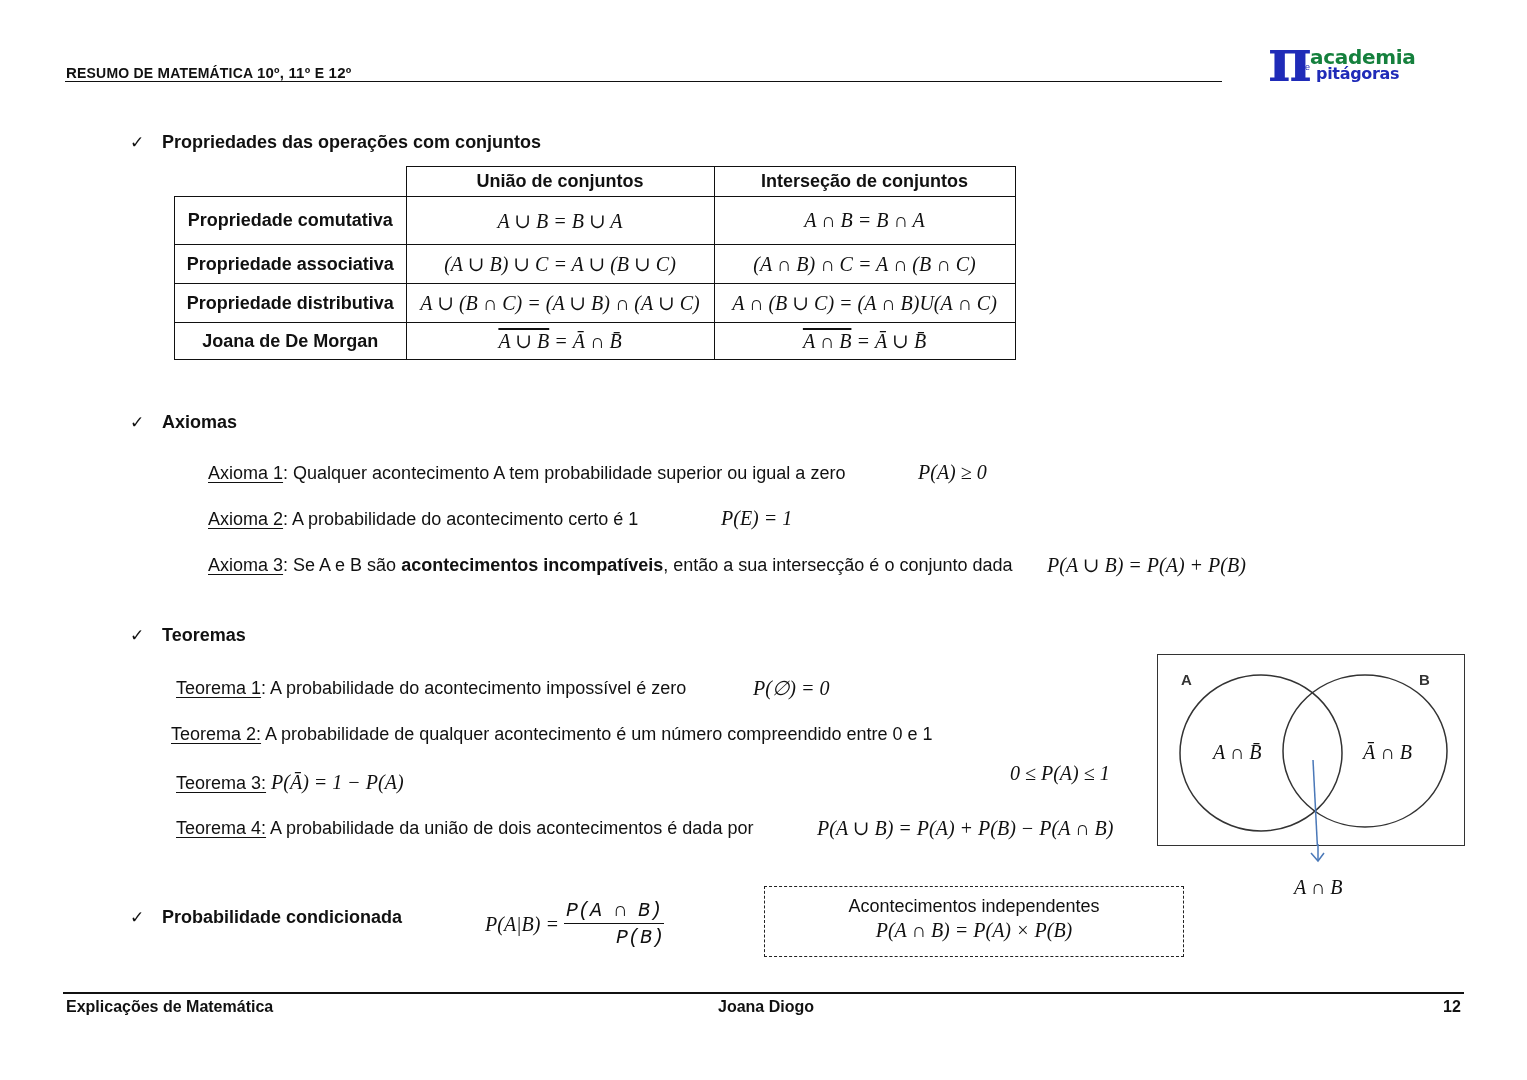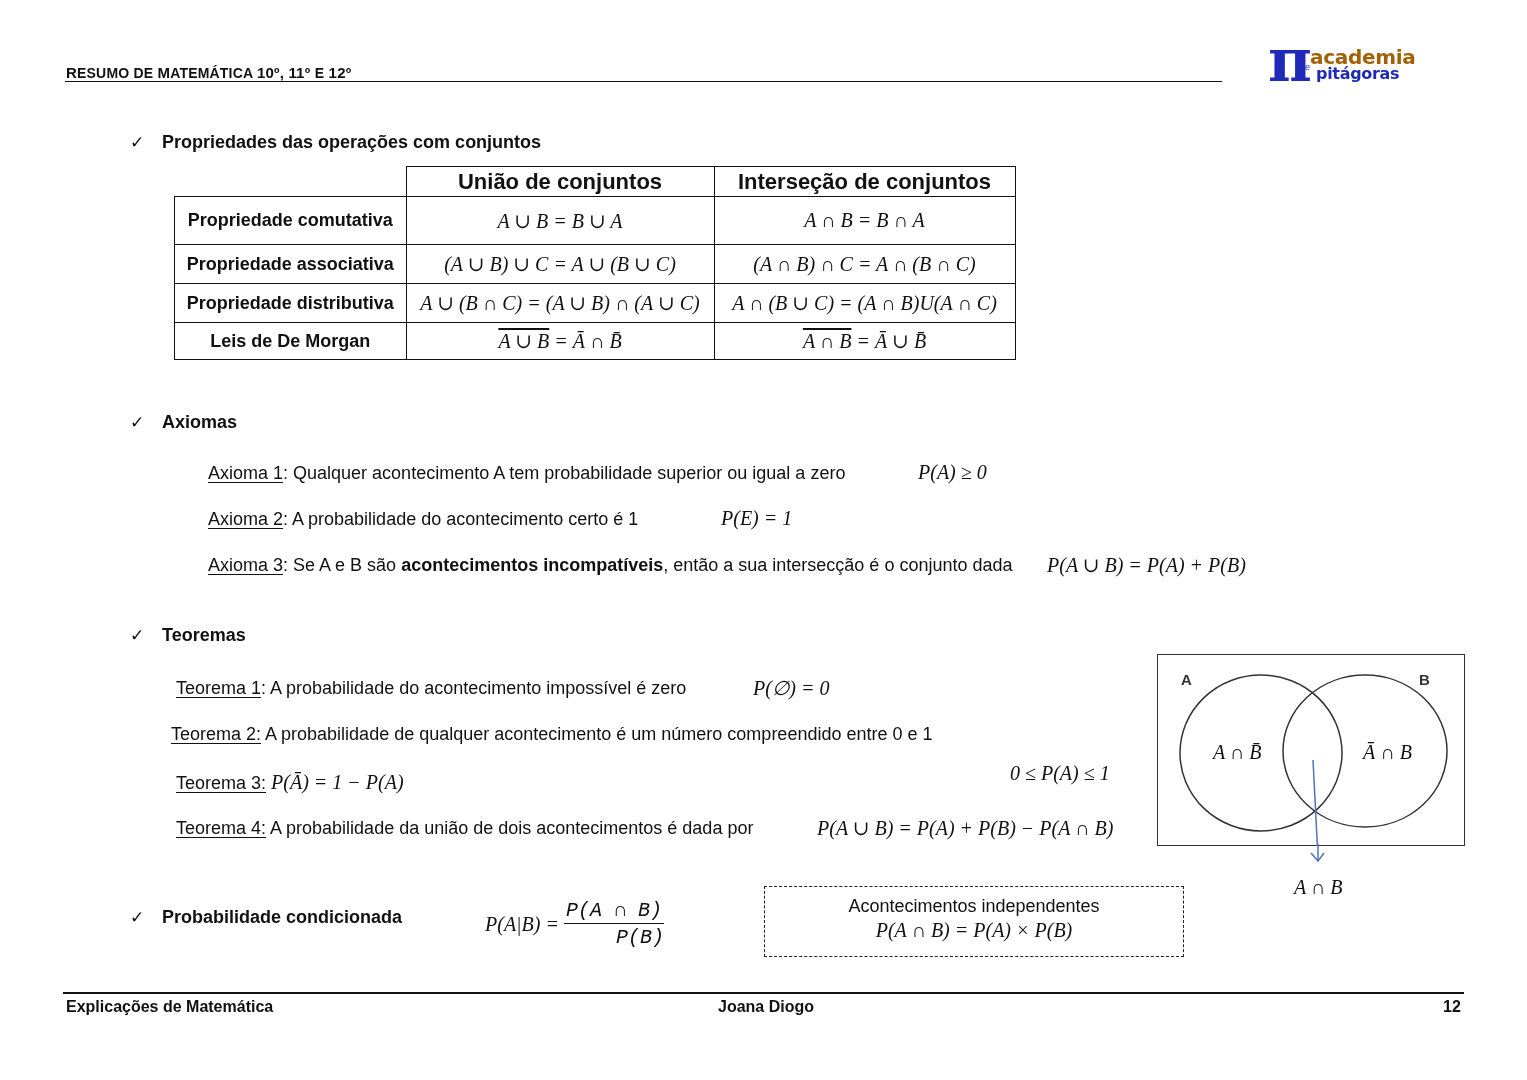--- a/index.html
+++ b/index.html
@@ -8,34 +8,34 @@
   .abs { position: absolute; }
   .math { font-family: "Liberation Serif", "DejaVu Serif", serif; font-style: italic; font-size: 20px; white-space: nowrap; }
   .ol { text-decoration: overline; }
 
   
   #hdr-title { left: 66px; top: 64px; font-weight: bold; font-size: 14px; letter-spacing: 0.2px; }
   #hdr-title .big { font-size: 15px; }
   #hdr-rule { left: 65px; top: 81px; width: 1157px; height: 0; border-top: 1.5px solid #111; }
   #logo { left: 1268px; top: 44px; width: 160px; height: 52px; }
   #logo .pi { position: absolute; left: 0; top: -14px; font-family: "DejaVu Serif", serif; font-size: 60px; color: #1f2bb8; font-weight: bold; line-height: 1; }
-  #logo .w1 { position: absolute; left: 42px; top: 3px; font-family: "DejaVu Sans", sans-serif; font-size: 20px; color: #a16207; font-weight: bold; letter-spacing: -0.3px; line-height: 1; }
+  #logo .w1 { position: absolute; left: 42px; top: 3px; font-family: "DejaVu Sans", sans-serif; font-size: 20px; color: #15803d; font-weight: bold; letter-spacing: -0.3px; line-height: 1; }
   #logo .de { position: absolute; left: 32px; top: 18px; font-size: 9px; color: #1f2bb8; }
   #logo .w2 { position: absolute; left: 48px; top: 22px; font-family: "DejaVu Sans", sans-serif; font-size: 16px; color: #1f2bb8; font-weight: bold; letter-spacing: -0.3px; line-height: 1; }
 
   
   .sec { font-weight: bold; font-size: 18px; white-space: nowrap; }
   .sec .check { display: inline-block; width: 32px; font-weight: normal; font-size: 17px; }
 
   
   #props-table { left: 174px; top: 166px; border-collapse: collapse; }
   #props-table td { border: 1.5px solid #111; text-align: center; padding: 0; }
   #props-table td.blank { border-top: none; border-left: none; }
   #props-table td.rowh { font-weight: bold; font-size: 18px; }
-  #props-table th { border: 1.5px solid #111; font-weight: bold; font-size: 22px; padding: 0; height: 29px; }
+  #props-table th { border: 1.5px solid #111; font-weight: bold; font-size: 18px; padding: 0; height: 29px; }
 
   
   .line { font-size: 18px; white-space: nowrap; }
   .line u { text-decoration: underline; text-underline-offset: 3px; }
 
   
   #venn { left: 1157px; top: 654px; width: 308px; height: 192px; border: 1.5px solid #333; box-sizing: border-box; }
   #venn-label-below { left: 1294px; top: 876px; }
 
   
@@ -85,21 +85,21 @@
     <td class="rowh">Propriedade associativa</td>
     <td class="math">(A ∪ B) ∪ C = A ∪ (B ∪ C)</td>
     <td class="math">(A ∩ B) ∩ C = A ∩ (B ∩ C)</td>
   </tr>
   <tr style="height:39px;">
     <td class="rowh">Propriedade distributiva</td>
     <td class="math">A ∪ (B ∩ C) = (A ∪ B) ∩ (A ∪ C)</td>
     <td class="math">A ∩ (B ∪ C) = (A ∩ B)U(A ∩ C)</td>
   </tr>
   <tr style="height:37px;">
-    <td class="rowh">Leis de De Morgan</td>
+    <td class="rowh">Joana de De Morgan</td>
     <td class="math"><span class="ol">A ∪ B</span><span> = Ā ∩ B̄</span></td>
     <td class="math"><span class="ol">A ∩ B</span><span> = Ā ∪ B̄</span></td>
   </tr>
 </tbody>
   </table>
 
 <div class="abs sec" style="left:130px; top:412px;">
   <span class="check">✓</span><span>Axiomas</span>
 </div>
 

